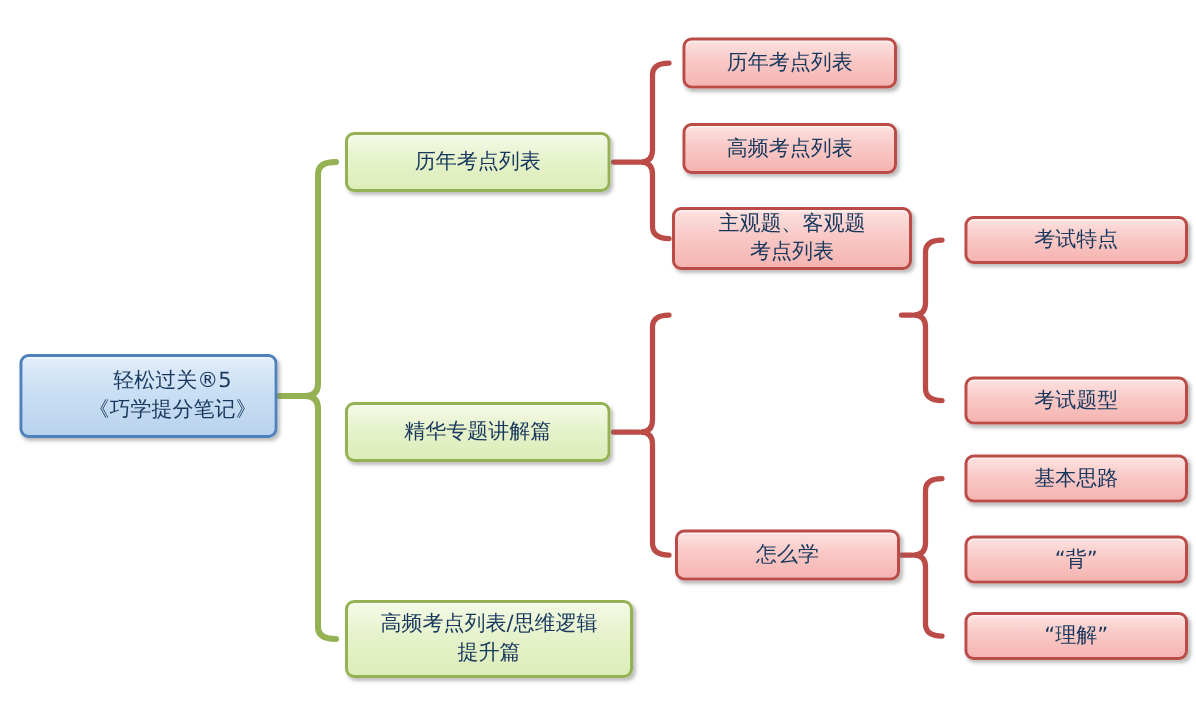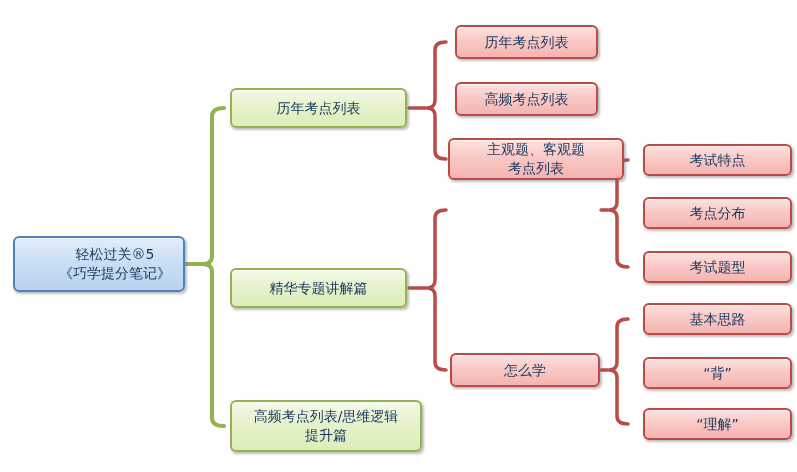--- a/index.html
+++ b/index.html
@@ -63,26 +63,25 @@
   <div class="node blue" style="left:13px;top:236px;width:172px;height:56px;">轻松过关®5
 《巧学提分笔记》</div>
 
   <div class="node green" style="left:230px;top:88px;width:177px;height:40px;">历年考点列表</div>
   <div class="node green" style="left:230px;top:268px;width:177px;height:40px;">精华专题讲解篇</div>
   <div class="node green" style="left:230px;top:400px;width:192px;height:52px;">高频考点列表/思维逻辑
 提升篇</div>
 
   <div class="node pink" style="left:455px;top:25px;width:143px;height:34px;">历年考点列表</div>
   <div class="node pink" style="left:455px;top:82px;width:143px;height:34px;">高频考点列表</div>
-  <div class="node pink" style="left:448px;top:138px;width:176px;height:42px;">主观题、客观题
+  <div class="node pink" style="left:448px;top:138px;width:160px;height:42px;">主观题、客观题
 考点列表</div>
 
   <div class="node pink" style="left:450px;top:353px;width:150px;height:34px;">怎么学</div>
 
   <div class="node pink" style="left:643px;top:144px;width:149px;height:32px;">考试特点</div>
-  <div class="node pink" style="left:643px;top:197px;width:149px;height:32px;">考点分布</div>
   <div class="node pink" style="left:643px;top:251px;width:149px;height:32px;">考试题型</div>
 
   <div class="node pink" style="left:643px;top:303px;width:149px;height:32px;">基本思路</div>
   <div class="node pink" style="left:643px;top:357px;width:149px;height:32px;">“背”</div>
   <div class="node pink" style="left:643px;top:408px;width:149px;height:32px;">“理解”</div>
 
 </div>
 
 </body></html>

